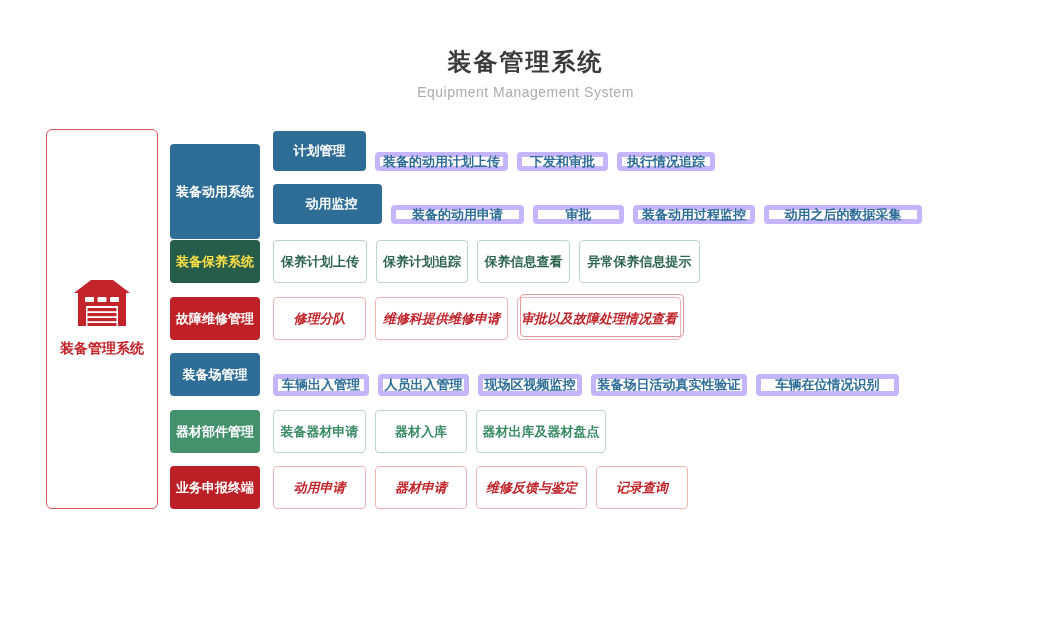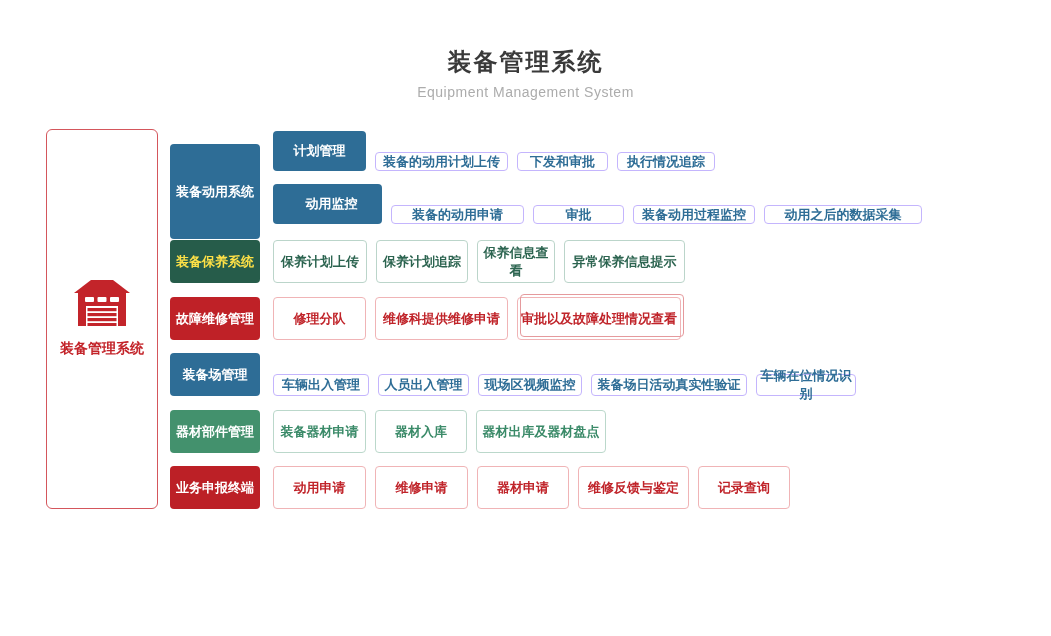--- a/index.html
+++ b/index.html
@@ -24,24 +24,24 @@
   .row{position:absolute;left:273px;display:flex;gap:9px;}
   .box{box-sizing:border-box;border-radius:4px;display:flex;align-items:center;justify-content:center;
        font-size:13px;font-weight:bold;text-align:center;background:#fff;}
 
   .solid-blue{background:#2e6d96;color:#fff;}
   .solid-dgreen{background:#265c4a;color:#fde047;}
   .solid-red{background:#bf2127;color:#fff;}
   .solid-sgreen{background:#43916d;color:#fff;}
   .solid-dred{background:#bc2026;color:#fff;}
 
-  .o-blue{border:1px solid #c4b5fd;color:#2e6d96;margin-top:21px;}
+  .o-blue{border:5px solid #c4b5fd;color:#2e6d96;margin-top:21px;}
   .o-dgreen{border:1px solid #bbd5ca;color:#2c6450;}
   .o-sgreen{border:1px solid #bbd8cb;color:#3a8a68;}
-  .o-red{border:1px solid #f0b4b6;color:#c0242a;}
+  .o-red{border:1px solid #f0b4b6;color:#c0242a;font-style:italic;}
 
   .double{position:relative;}
   .double::before{content:"";position:absolute;top:-4px;right:-4px;width:100%;height:100%;
        border:1px solid #e59a9d;border-radius:4px;pointer-events:none;}
 </style>
 </head>
 <body>
 
 <div class="stage">
 
@@ -82,45 +82,44 @@
     <div class="box solid-blue" style="width:109px;padding-left:8px;">动用监控</div>
     <div class="box o-blue" style="width:133px;">装备的动用申请</div>
     <div class="box o-blue" style="width:91px;">审批</div>
     <div class="box o-blue" style="width:122px;">装备动用过程监控</div>
     <div class="box o-blue" style="width:158px;">动用之后的数据采集</div>
   </div>
 
   <div class="row" style="top:240px;height:43px;">
     <div class="box o-dgreen" style="width:94px;">保养计划上传</div>
     <div class="box o-dgreen" style="width:92px;">保养计划追踪</div>
-    <div class="box o-dgreen" style="width:78px;text-align:center;">保养信息查看</div>
+    <div class="box o-dgreen" style="width:93px;text-align:center;">保养信息查看</div>
     <div class="box o-dgreen" style="width:121px;">异常保养信息提示</div>
   </div>
 
   <div class="row" style="top:297px;height:43px;">
     <div class="box o-red" style="width:93px;">修理分队</div>
     <div class="box o-red" style="width:133px;">维修科提供维修申请</div>
     <div class="box o-red double" style="width:164px;">审批以及故障处理情况查看</div>
   </div>
 
   <div class="row" style="top:353px;height:43px;">
     <div class="box o-blue" style="width:96px;">车辆出入管理</div>
     <div class="box o-blue" style="width:91px;">人员出入管理</div>
     <div class="box o-blue" style="width:104px;">现场区视频监控</div>
     <div class="box o-blue" style="width:156px;">装备场日活动真实性验证</div>
-    <div class="box o-blue" style="width:100px;">车辆在位情况识别</div>
+    <div class="box o-blue" style="width:143px;">车辆在位情况识别</div>
   </div>
 
   <div class="row" style="top:410px;height:43px;">
     <div class="box o-sgreen" style="width:93px;">装备器材申请</div>
     <div class="box o-sgreen" style="width:92px;">器材入库</div>
     <div class="box o-sgreen" style="width:130px;">器材出库及器材盘点</div>
   </div>
 
   <div class="row" style="top:466px;height:43px;">
     <div class="box o-red" style="width:93px;">动用申请</div>
-    <div class="box o-red" style="width:93px;">维修申请</div>
     <div class="box o-red" style="width:92px;">器材申请</div>
     <div class="box o-red" style="width:111px;">维修反馈与鉴定</div>
     <div class="box o-red" style="width:92px;">记录查询</div>
   </div>
 
 </div>
 
 </body></html>

